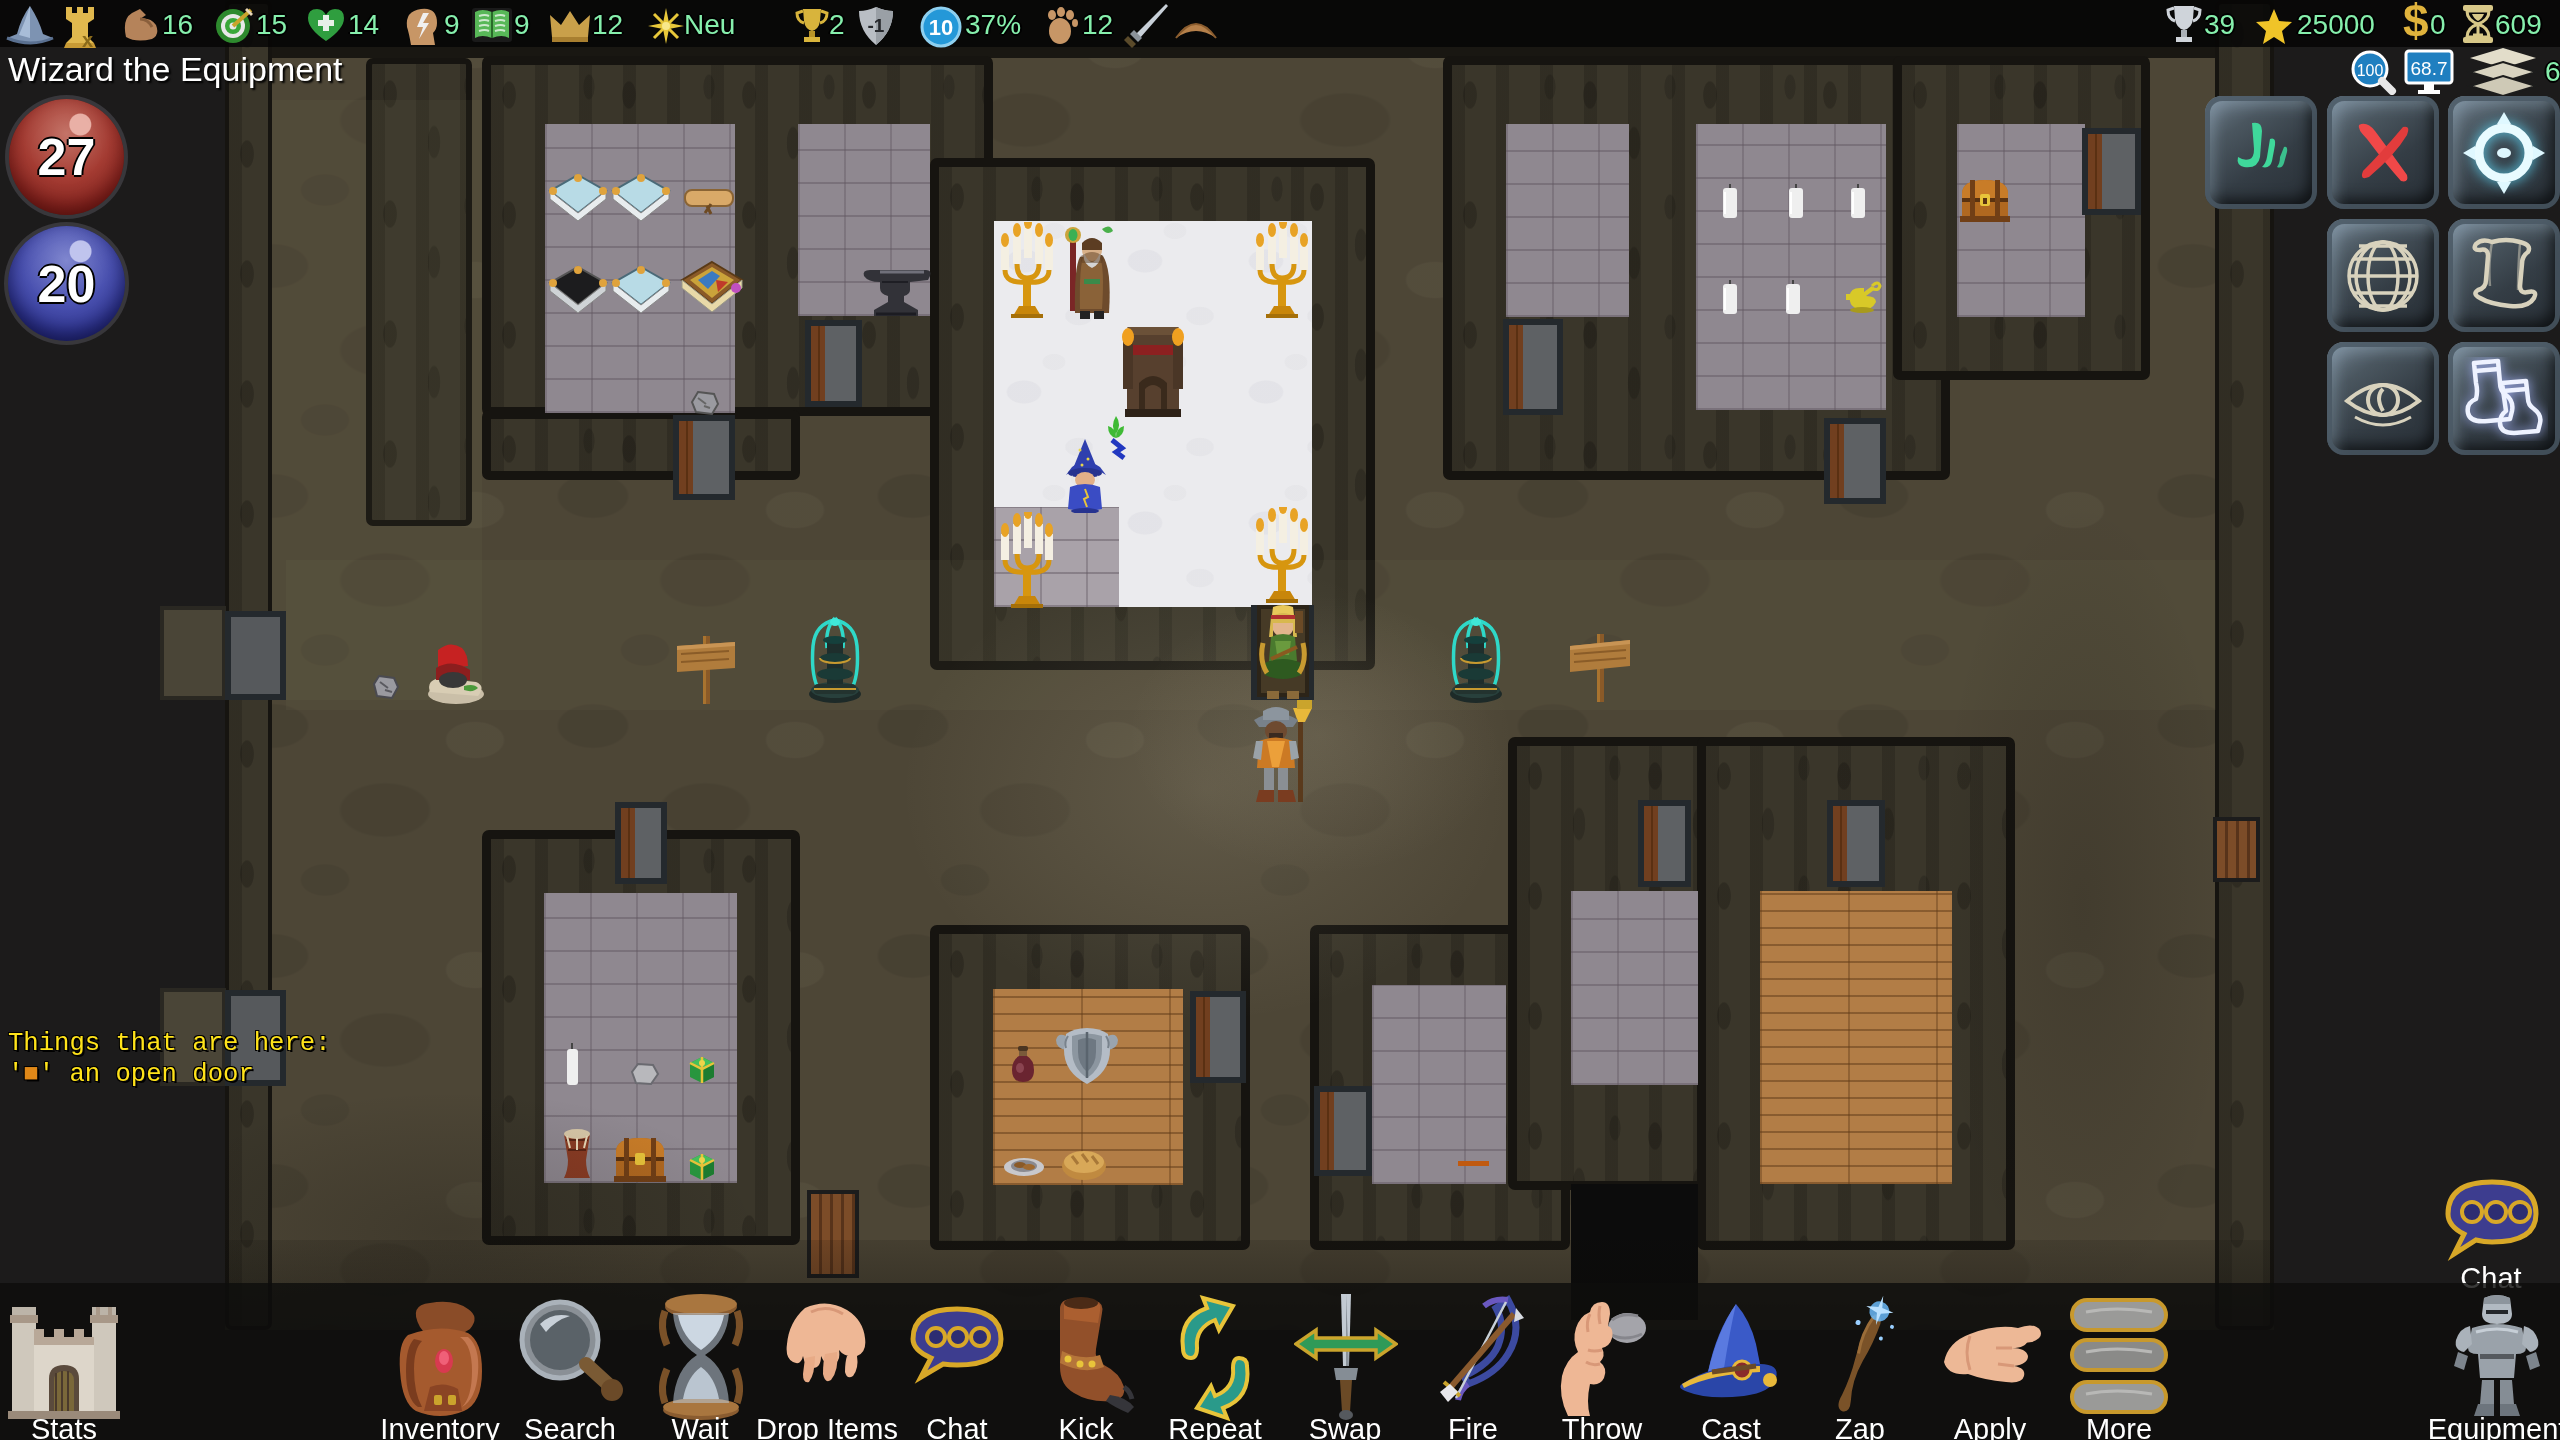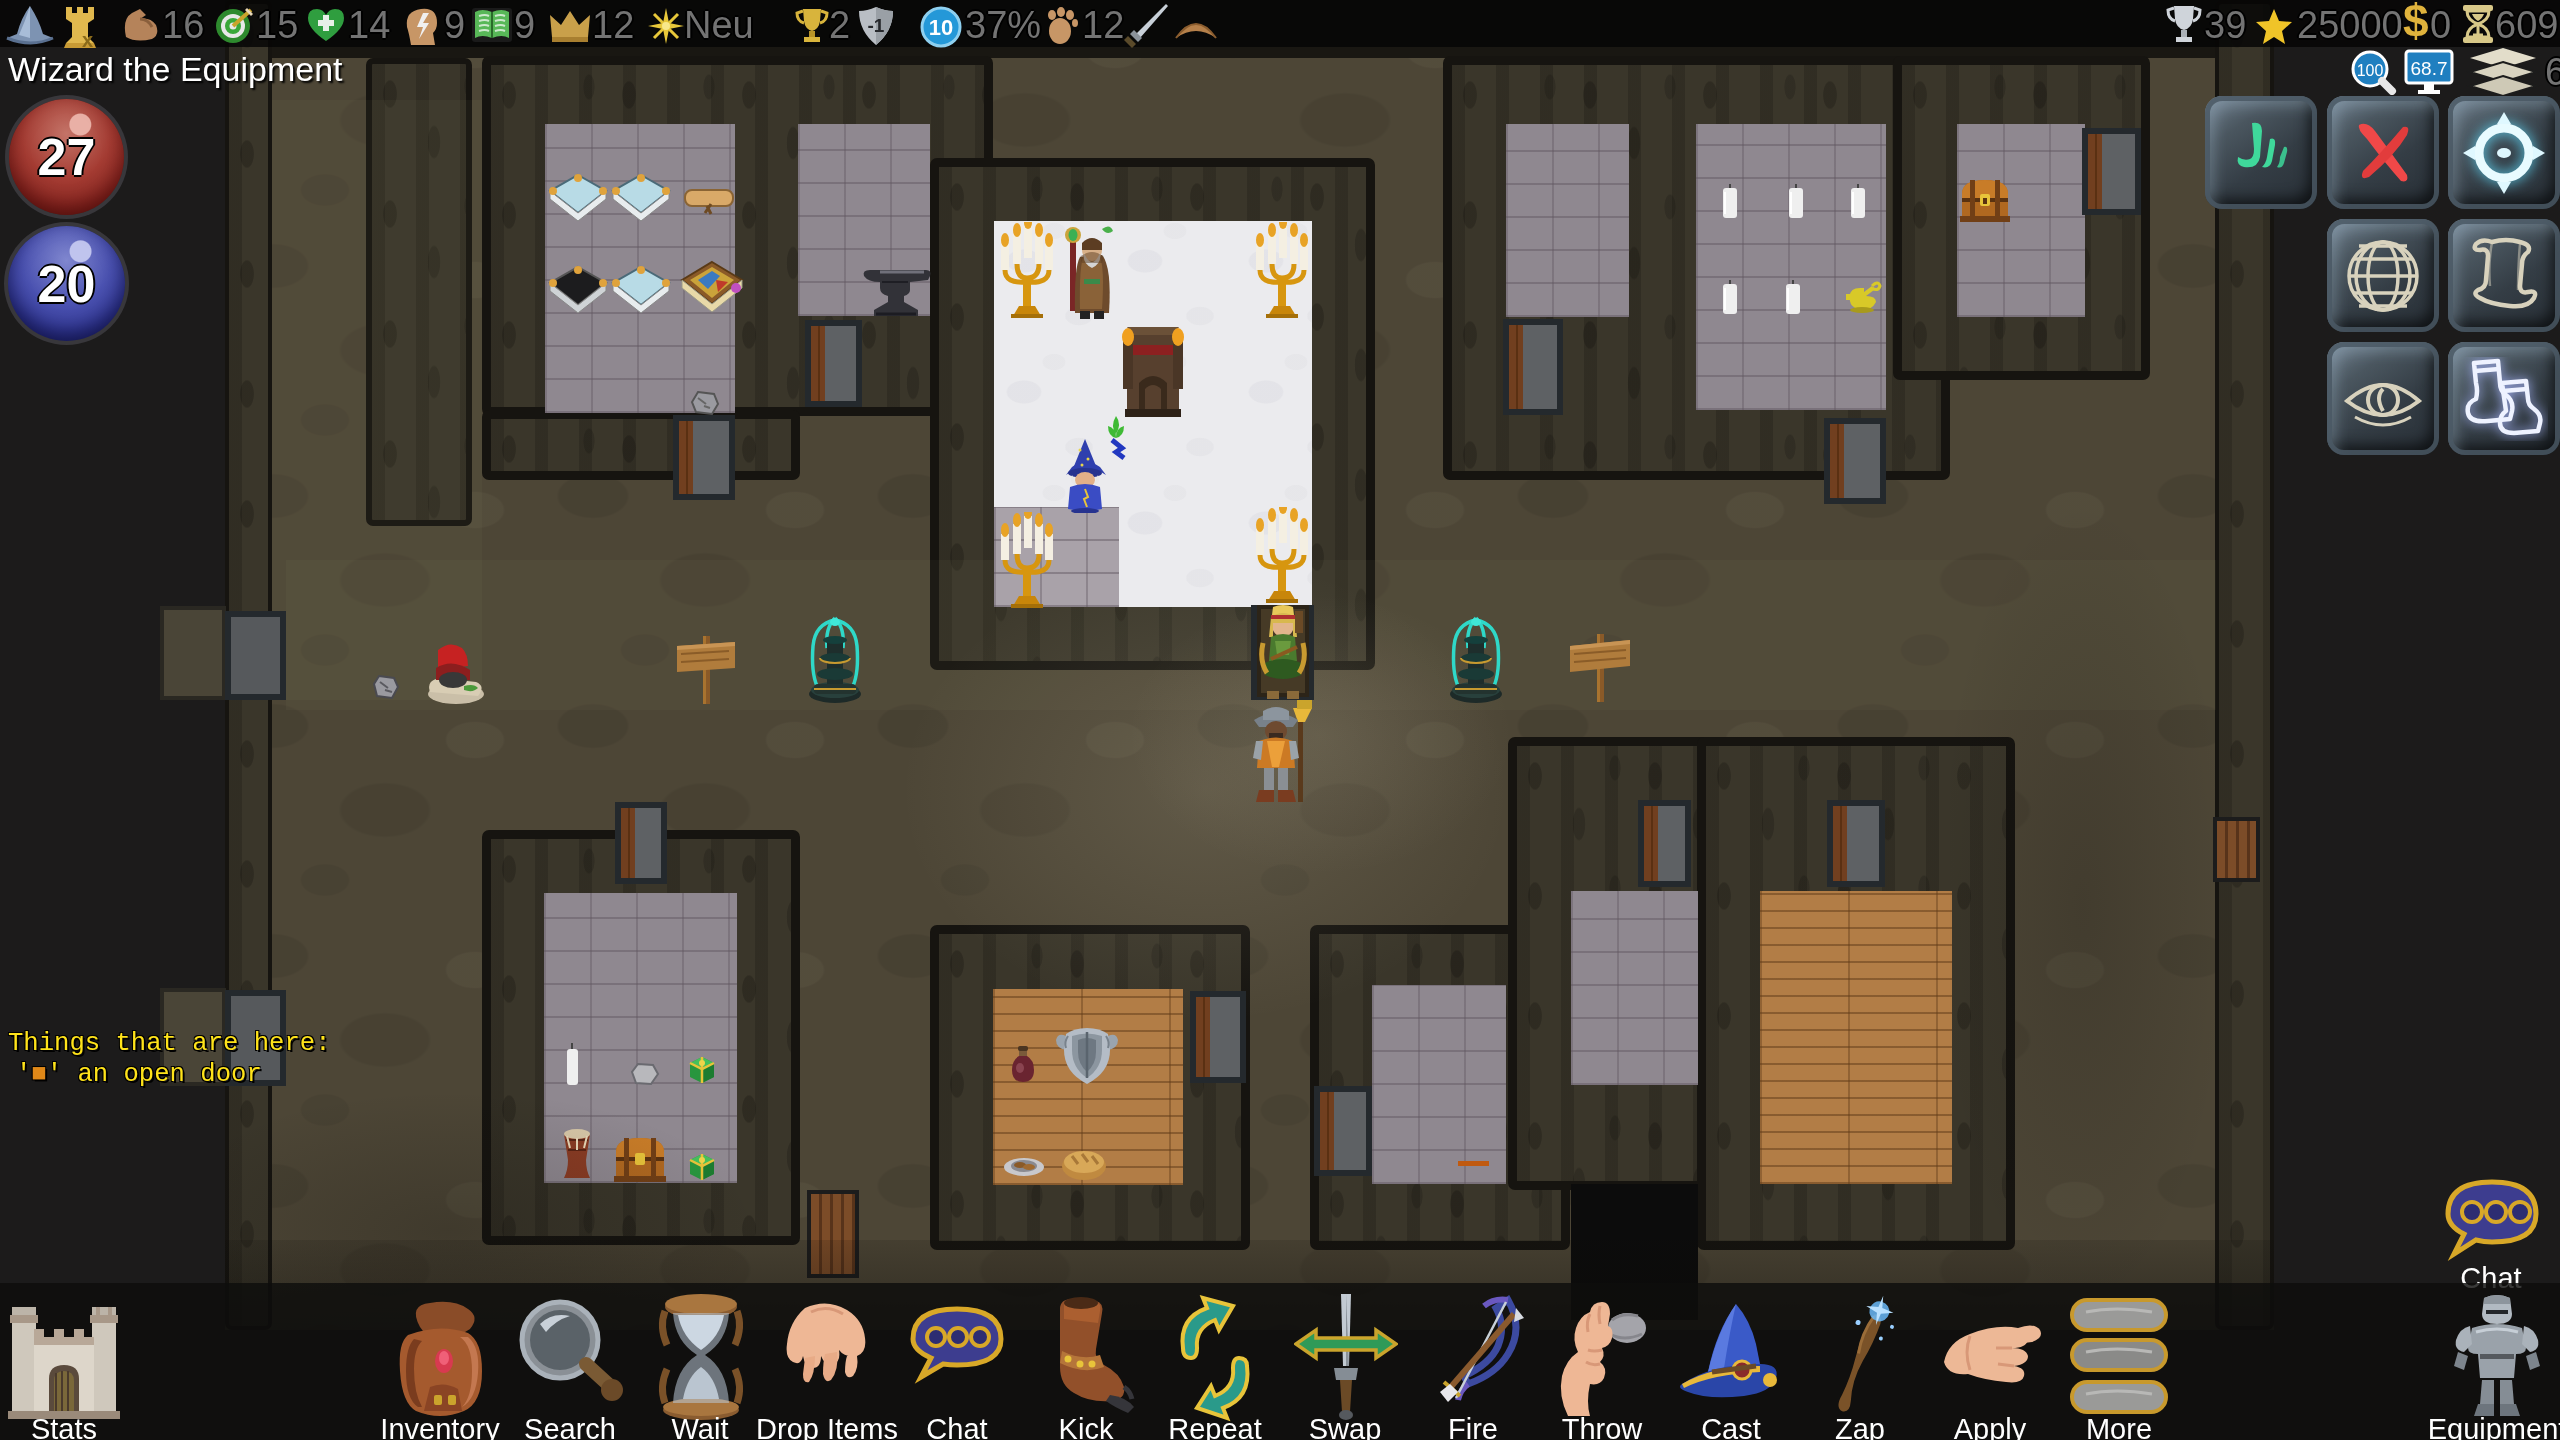--- a/index.html
+++ b/index.html
@@ -9,21 +9,21 @@
 .stone{position:absolute;background-color:#8f8890;background-image:repeating-linear-gradient(0deg,rgba(95,85,95,.45) 0 2px,rgba(0,0,0,0) 2px 33px),repeating-linear-gradient(90deg,rgba(95,85,95,.38) 0 2px,rgba(0,0,0,0) 2px 46px)}
 .marble{position:absolute;background-color:#ebebee;background-image:radial-gradient(ellipse 30px 20px at 30px 40px,rgba(202,202,210,.22) 55%,rgba(0,0,0,0) 60%),radial-gradient(ellipse 24px 16px at 85px 95px,rgba(206,206,214,.2) 55%,rgba(0,0,0,0) 60%),radial-gradient(ellipse 20px 14px at 60px 10px,rgba(212,212,218,.2) 55%,rgba(0,0,0,0) 60%);background-size:121px 131px}
 .wood{position:absolute;background-color:#b27d46;background-image:repeating-linear-gradient(0deg,rgba(95,58,24,.5) 0 2px,rgba(0,0,0,0) 2px 17px),repeating-linear-gradient(90deg,rgba(95,58,24,.4) 0 2px,rgba(0,0,0,0) 2px 88px)}
 .pit{position:absolute;background:#0c0c0c}
 .door{position:absolute;border:6px solid #24292d;background:linear-gradient(90deg,#713f1f 0 7px,#5a3012 7px 9px,#713f1f 9px 14px,#5e6164 14px);box-sizing:border-box}
 .gdoor{position:absolute;border:6px solid #24292d;background:#56595c;box-sizing:border-box}
 .jail{position:absolute;background:repeating-linear-gradient(90deg,#7c4c28 0 8px,#58331a 8px 11px),#7c4c28;border:4px solid #1c1c1c;box-sizing:border-box}
 .alcove{position:absolute;background:#4a4537;border:4px solid #2a2822;box-sizing:border-box}
 .lite{position:absolute;background:radial-gradient(ellipse 60% 60% at 50% 50%,rgba(215,200,165,.09),rgba(215,200,165,0) 75%)}
 .num{color:#fff;text-shadow:-2px 0 0 #000,2px 0 0 #000,0 -2px 0 #000,0 2px 0 #000}
-.tb{position:absolute;top:4px;height:42px;display:flex;align-items:center;color:#737373;font-size:38px}
+.tb{position:absolute;top:4px;height:42px;display:flex;align-items:center;color:#86efac;font-size:28px}
 .btn{position:absolute;width:112px;height:113px;border-radius:17px;background:linear-gradient(145deg,#70808f 0%,#4a565f 28%,#343d45 58%,#272e35 100%);box-shadow:inset 0 0 0 5px rgba(74,88,100,.85),inset 9px 10px 14px rgba(175,198,218,.32),inset -8px -10px 14px rgba(0,0,0,.62);display:flex;align-items:center;justify-content:center}
 .lbl{position:absolute;color:#fff;font-size:29px;text-align:center;transform:translateX(-50%);white-space:nowrap}
 .msg{position:absolute;font-family:"Liberation Mono",monospace;font-size:25.6px;line-height:30.8px;white-space:pre;text-shadow:2px 2px 0 #000,-1px -1px 0 #000,1px -1px 0 #000,-1px 1px 0 #000}
 </style>
 </head>
 <body>
 <div id="stage">
 
 <div class="abs" id="map" style="left:225px;top:0;width:2049px;height:1330px;background-color:#4d4636;background-image:radial-gradient(ellipse 58px 36px at 48px 36px,rgba(0,0,0,.08) 58%,rgba(0,0,0,0) 63%),radial-gradient(ellipse 74px 44px at 160px 120px,rgba(0,0,0,.07) 58%,rgba(0,0,0,0) 63%),radial-gradient(ellipse 48px 30px at 250px 50px,rgba(255,240,205,.035) 58%,rgba(0,0,0,0) 63%),radial-gradient(ellipse 40px 26px at 100px 190px,rgba(0,0,0,.06) 58%,rgba(0,0,0,0) 63%);background-size:320px 230px"></div>
 
@@ -768,21 +768,21 @@
 <div class="btn" style="left:2448px;top:342px">
       <svg width="88" height="84" viewBox="0 0 88 84">
         <g fill="none" stroke="#eef2ff" stroke-width="4.5" style="filter:drop-shadow(0 0 6px #aab8ff)" stroke-linejoin="round">
           <path d="M14 6 L38 4 L40 26 Q40 34 46 38 Q54 44 52 54 L50 62 L28 64 Q10 66 8 56 Q6 46 16 42 Q18 34 16 26 Z"></path>
           <path d="M42 26 L66 24 L68 42 Q68 48 74 52 Q82 58 80 66 L78 74 L54 76 Q40 76 40 66 Q40 58 46 54 Z"></path>
           <path d="M15 14 L39 12 M43 34 L67 32"></path>
         </g>
       </svg>
     </div>
 
-<div class="msg" style="left:16px;top:1060px;color:#ffe31a"><span style="color:#ffe31a">'</span><span style="color:#e08818">■</span><span style="color:#ffe31a">' an open door</span></div>
+<div class="msg" style="left:8px;top:1060px;color:#ffe31a"><span style="color:#ffe31a">'</span><span style="color:#e08818">■</span><span style="color:#ffe31a">' an open door</span></div>
 <div class="msg" style="left:8px;top:1029px;color:#ffe31a">Things that are here:</div>
 
 
 <svg class="abs" style="left:2440px;top:1178px" width="104" height="86" viewBox="0 0 104 86">
       <path d="M52 4 Q96 4 96 36 Q96 64 52 64 Q44 64 36 62 L14 76 L24 56 Q8 48 8 36 Q8 4 52 4 Z" fill="#3d3d8f" stroke="#d8a828" stroke-width="5"></path>
       <circle cx="32" cy="34" r="10" fill="#2d2d72" stroke="#d8a828" stroke-width="4"></circle>
       <circle cx="56" cy="34" r="10" fill="#2d2d72" stroke="#d8a828" stroke-width="4"></circle>
       <circle cx="80" cy="34" r="10" fill="#2d2d72" stroke="#d8a828" stroke-width="4"></circle>
     </svg>
 

